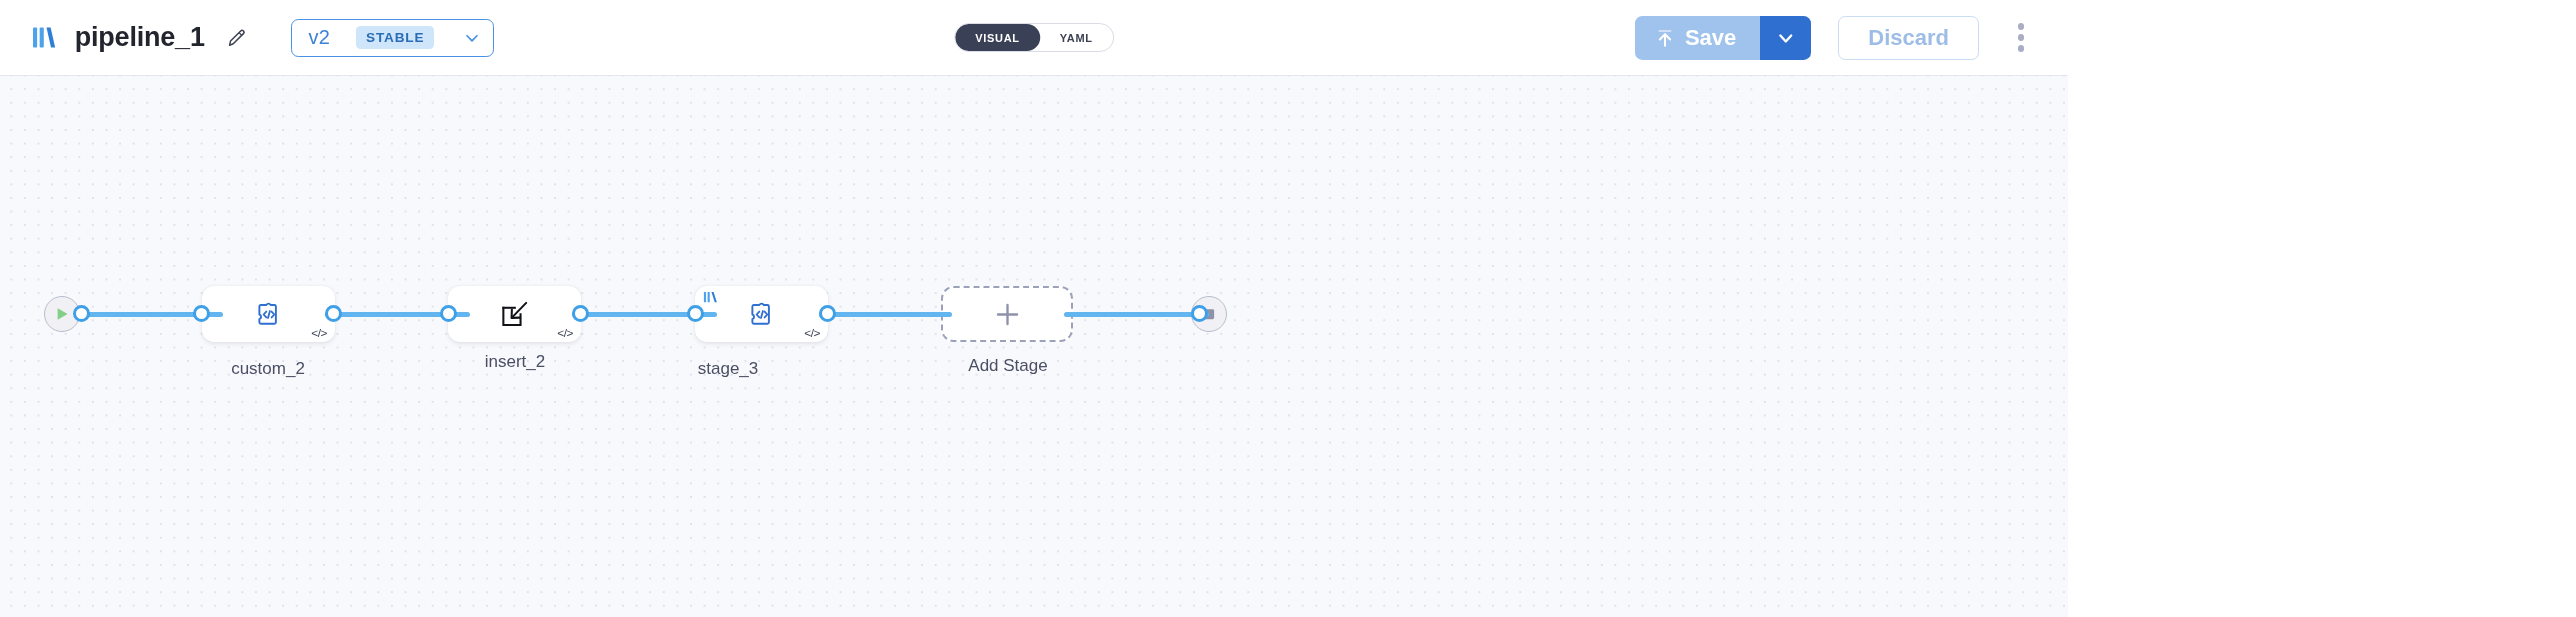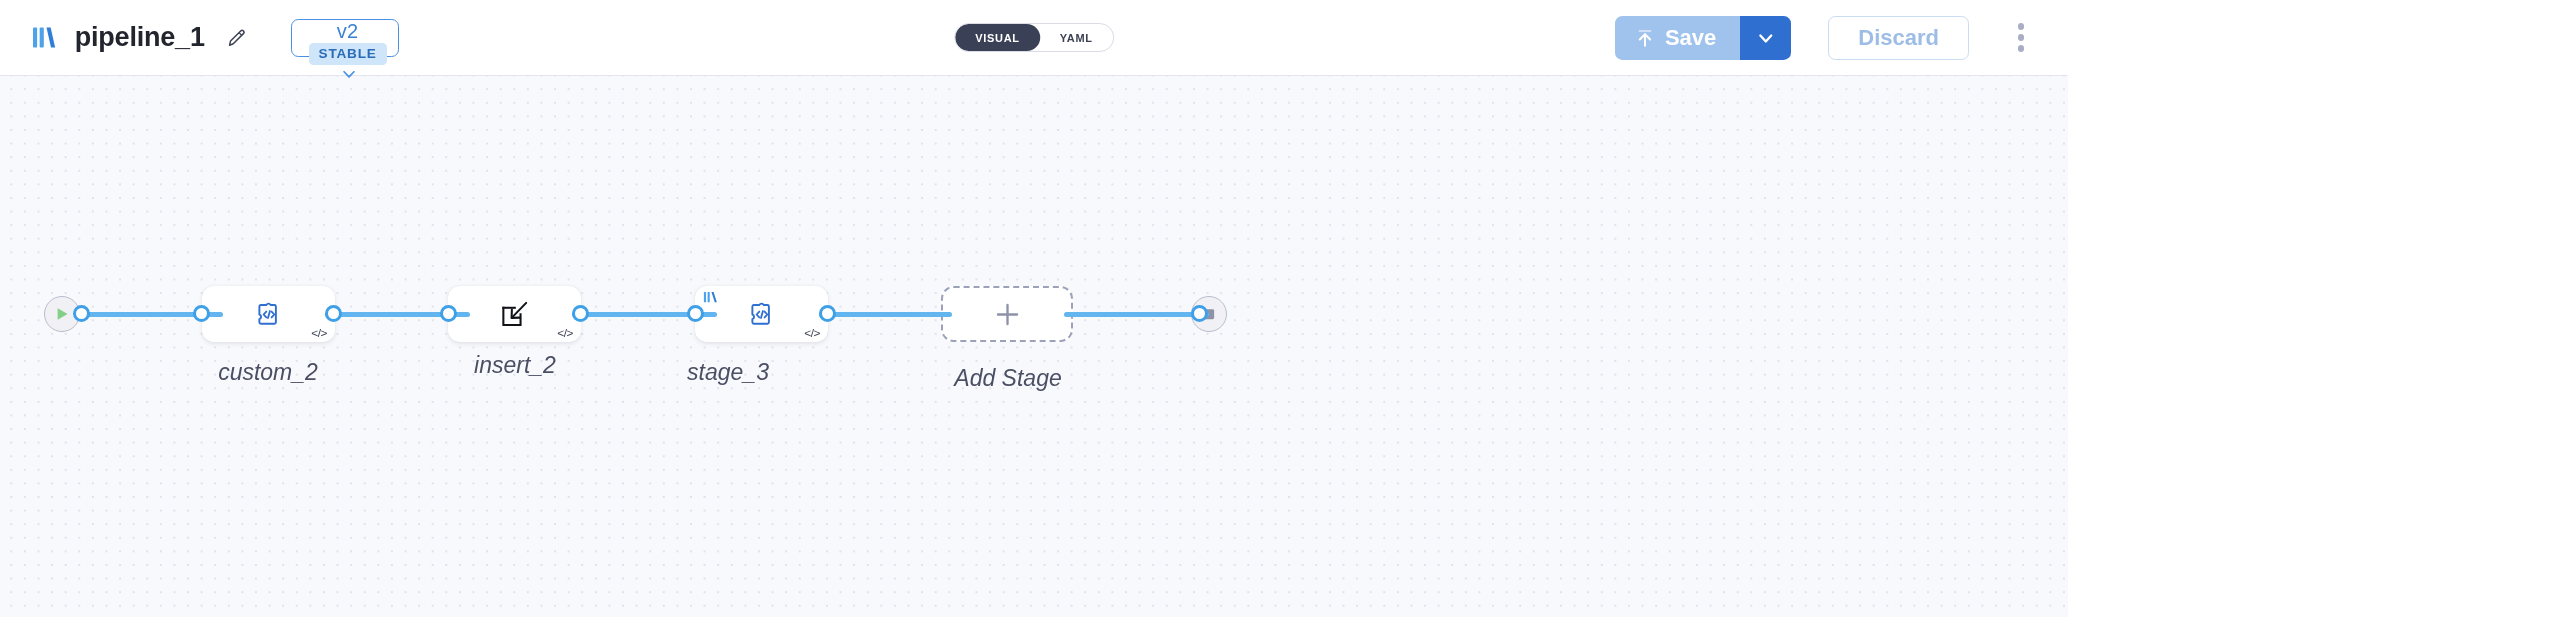--- a/index.html
+++ b/index.html
@@ -68,24 +68,23 @@
   }
 
   .version-box {
     margin-left: 36px;
     height: 38px;
     border: 1.4px solid #4a90e2;
     border-radius: 7.3px;
     display: flex;
     align-items: center;
     padding: 0 11px 0 16.3px;
-    gap: 0;
+    gap: 26px;
     cursor: pointer;
     background: #fff;
-    flex-direction: column;
   }
 
   .version-label {
     font-size: 20px;
     color: #3b82d6;
     font-weight: 500;
     letter-spacing: 0.2px;
   }
 
   .version-status {
@@ -145,21 +144,21 @@
   .view-seg.active {
     background: #3a4055;
     color: #ffffff;
   }
 
   
   .header-right {
     margin-left: auto;
     display: flex;
     align-items: center;
-    gap: 12px;
+    gap: 2px;
   }
 
   .save-group {
     display: flex;
     align-items: stretch;
     height: 44px;
     border-radius: 7.3px;
     overflow: hidden;
   }
 
@@ -296,27 +295,26 @@
     border: 2.3px dashed #9ba1b8;
     border-radius: 12.7px;
     display: flex;
     align-items: center;
     justify-content: center;
     cursor: pointer;
   }
 
   .node-label {
     position: absolute;
-    font-size: 23px;
+    font-size: 17px;
     color: #4a4f63;
     white-space: nowrap;
     text-align: center;
     transform: translateX(-50%);
     font-family: "Liberation Sans", sans-serif;
-    font-style: italic;
   }
 
   
   .port {
     position: absolute;
     width: 17px;
     height: 17px;
     border-radius: 50%;
     background: #ffffff;
     border: 3.6px solid #3fa0e8;
@@ -481,21 +479,21 @@
       <div class="node-label" style="left:728px; top:283px;">stage_3</div>
 
       <div class="add-node" style="left:941px; top:210px; width:132px;">
         <span style="display:flex;">
           <svg width="29" height="29" viewBox="0 0 32 32" aria-hidden="true">
             <line x1="16" y1="5.5" x2="16" y2="26.5" stroke="#8d92a8" stroke-width="2.6" stroke-linecap="round"></line>
             <line x1="5.5" y1="16" x2="26.5" y2="16" stroke="#8d92a8" stroke-width="2.6" stroke-linecap="round"></line>
           </svg>
         </span>
       </div>
-      <div class="node-label" style="left:1008px; top:289px;">Add Stage</div>
+      <div class="node-label" style="left:1008px; top:280px;">Add Stage</div>
 
       <div class="port" style="left:1191px; top:229px;"></div>
       <div class="terminal" style="left:1191px; top:220px;">
         <span style="display:flex;">
           <svg width="16.3" height="16.3" viewBox="0 0 18 18" aria-hidden="true">
             <rect x="3.5" y="3.5" width="11" height="11" rx="1.6" fill="#8d92a8"></rect>
           </svg>
         </span>
       </div>
 

